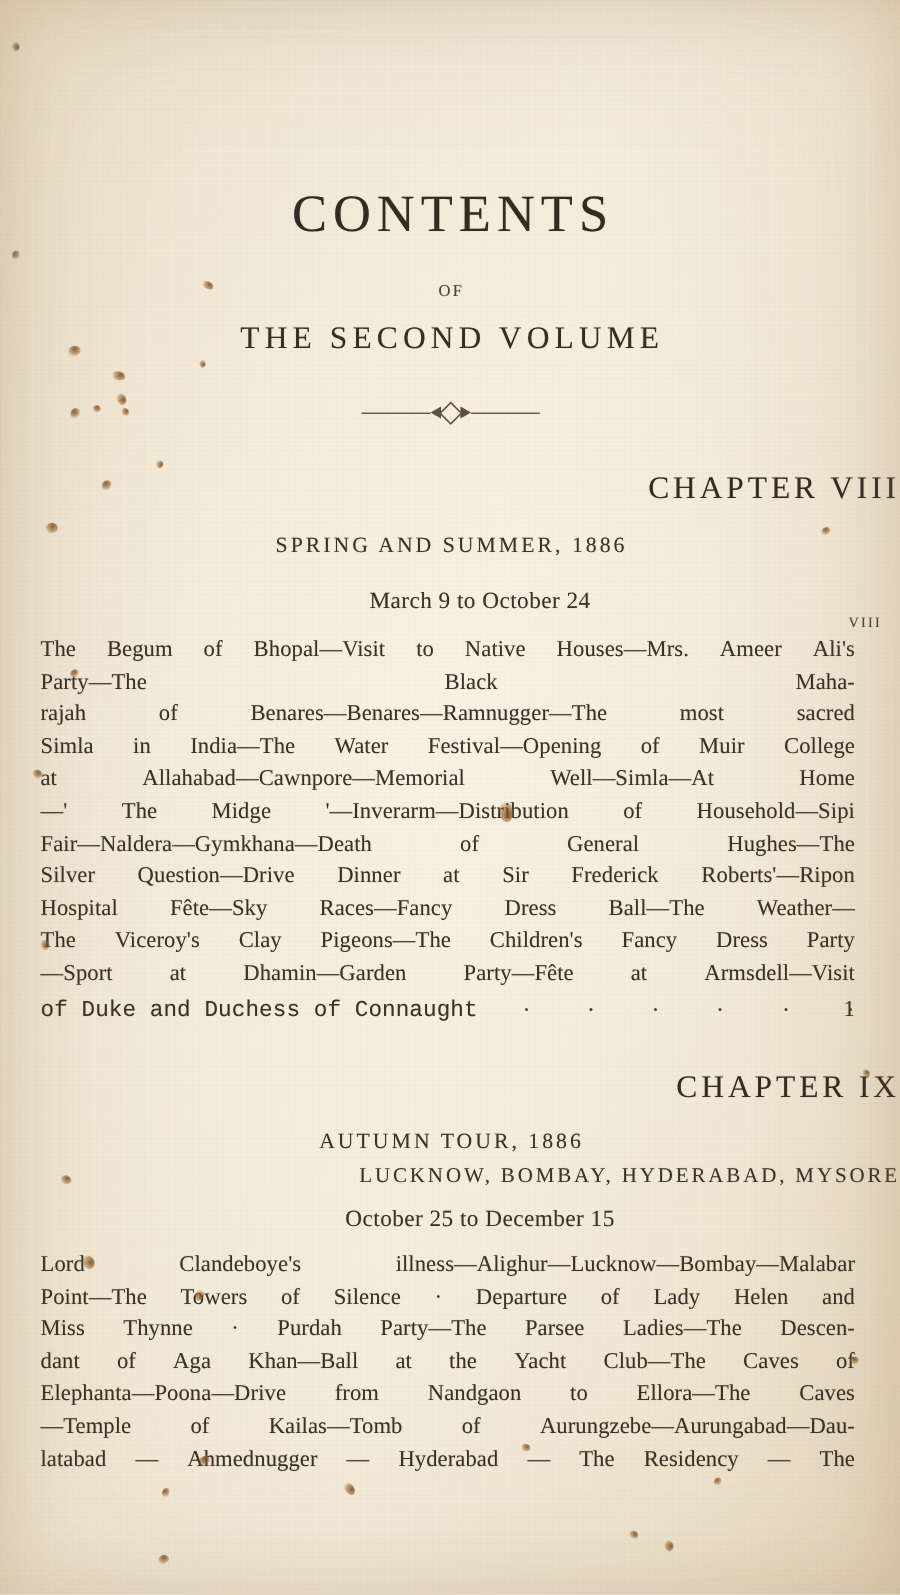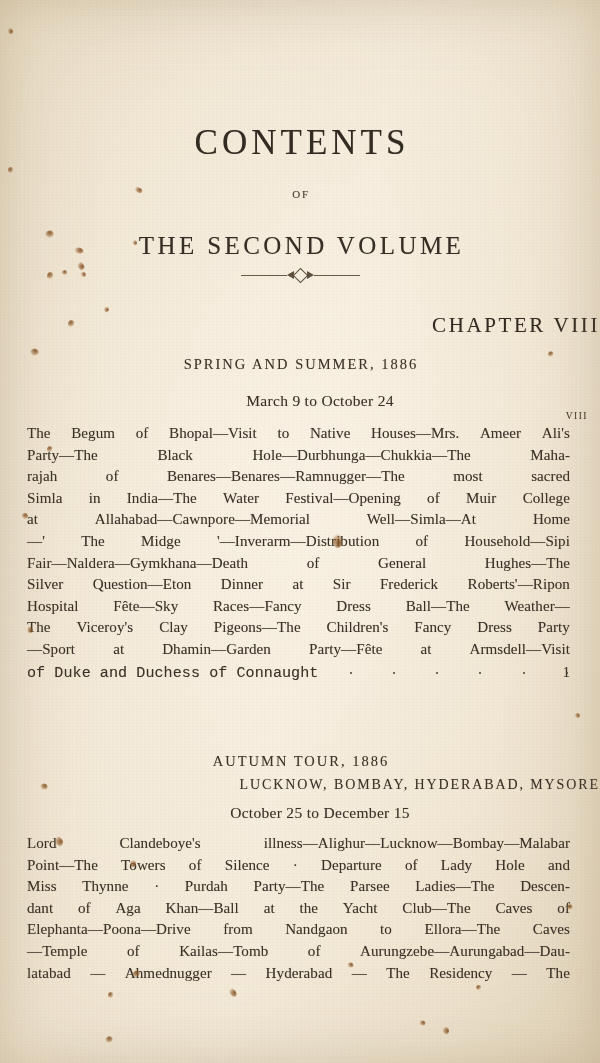--- a/index.html
+++ b/index.html
@@ -74,25 +74,24 @@
     letter-spacing: 1.6px;
     color: #4a4134;
     text-indent: 2px;
   }
 
   #subtitle {
     position: absolute;
     top: 213px;
     left: 0; right: 0;
     text-align: center;
-    font-size: 25px;
+    font-size: 21px;
     letter-spacing: 3.4px;
     color: #352e24;
     text-indent: 3px;
-    margin-top: 19px;
   }
 
   
   #ornament {
     position: absolute;
     top: 268px;
     left: 0; right: 0;
     height: 14px;
     display: flex;
     align-items: center;
@@ -248,21 +247,20 @@
         <span>Bhopal—Visit</span>
         <span>to</span>
         <span>Native</span>
         <span>Houses—Mrs.</span>
         <span>Ameer</span>
         <span>Ali's</span>
       </span>
     <span class="line just">
         <span>Party—The</span>
         <span>Black</span>
-        <span>Hole—Durbhunga—Chukkia—The</span>
         <span>Maha-</span>
       </span>
     <span class="line just">
         <span>rajah</span>
         <span>of</span>
         <span>Benares—Benares—Ramnugger—The</span>
         <span>most</span>
         <span>sacred</span>
       </span>
     <span class="line just">
@@ -290,21 +288,21 @@
         <span>Household—Sipi</span>
       </span>
     <span class="line just">
         <span>Fair—Naldera—Gymkhana—Death</span>
         <span>of</span>
         <span>General</span>
         <span>Hughes—The</span>
       </span>
     <span class="line just">
         <span>Silver</span>
-        <span>Question—Eton</span>
+        <span>Question—Drive</span>
         <span>Dinner</span>
         <span>at</span>
         <span>Sir</span>
         <span>Frederick</span>
         <span>Roberts'—Ripon</span>
       </span>
     <span class="line just">
         <span>Hospital</span>
         <span>Fête—Sky</span>
         <span>Races—Fancy</span>
@@ -339,40 +337,41 @@
           <span style="left: 107.857px;"></span>
           <span style="left: 151px;"></span>
           <span style="left: 194.143px;"></span>
           <span style="left: 237.286px;"></span>
           <span style="left: 280.429px;"></span>
         </span>
       <span class="pg">1</span>
     </div>
   </div>
 
+  <div id="ch9-head" class="chapter-num">CHAPTER IX</div>
   <div id="ch9-sub" class="chapter-sub">AUTUMN TOUR, 1886</div>
   <div id="ch9-sub2" class="chapter-sub2">LUCKNOW, BOMBAY, HYDERABAD, MYSORE</div>
   <div id="ch9-dates" class="chapter-dates">October 25 to December 15</div>
 
   <div id="ch9-body" class="summary">
     <span class="line just">
         <span>Lord</span>
         <span>Clandeboye's</span>
         <span>illness—Alighur—Lucknow—Bombay—Malabar</span>
       </span>
     <span class="line just">
         <span>Point—The</span>
         <span>Towers</span>
         <span>of</span>
         <span>Silence</span>
         <span>·</span>
         <span>Departure</span>
         <span>of</span>
         <span>Lady</span>
-        <span>Hole</span>
+        <span>Helen</span>
         <span>and</span>
       </span>
     <span class="line just">
         <span>Miss</span>
         <span>Thynne</span>
         <span>·</span>
         <span>Purdah</span>
         <span>Party—The</span>
         <span>Parsee</span>
         <span>Ladies—The</span>

